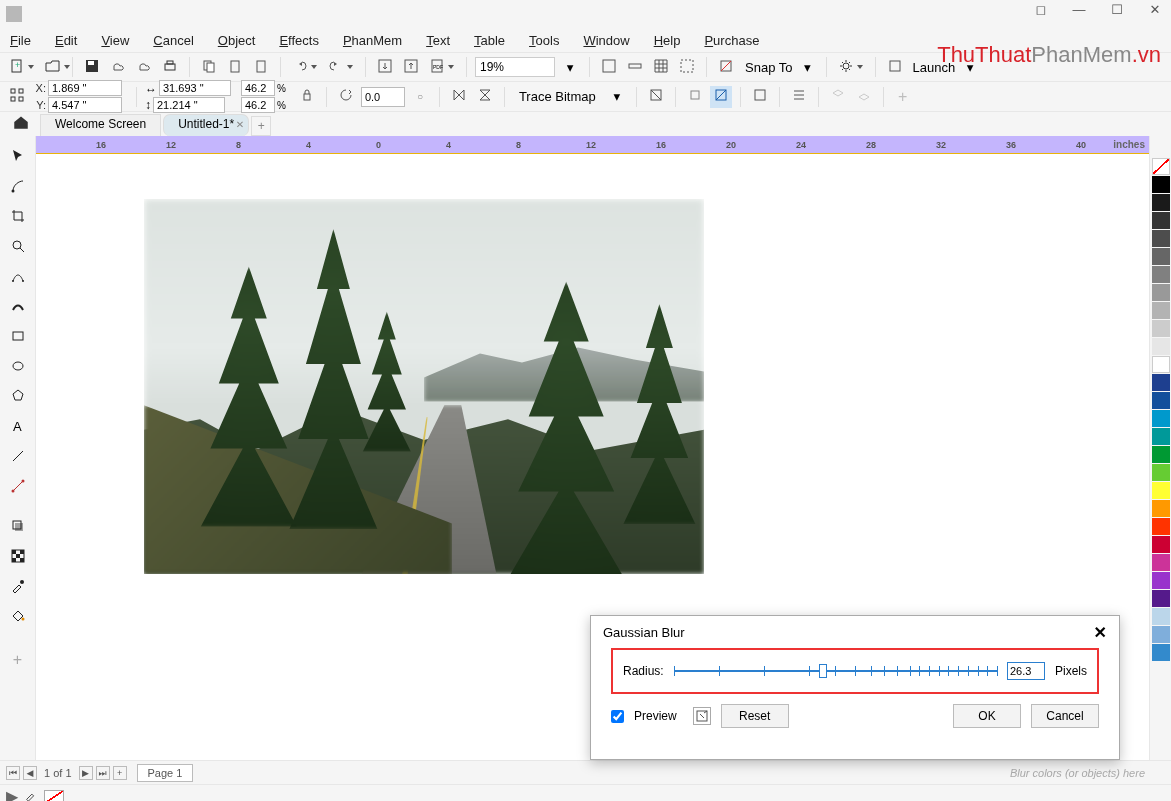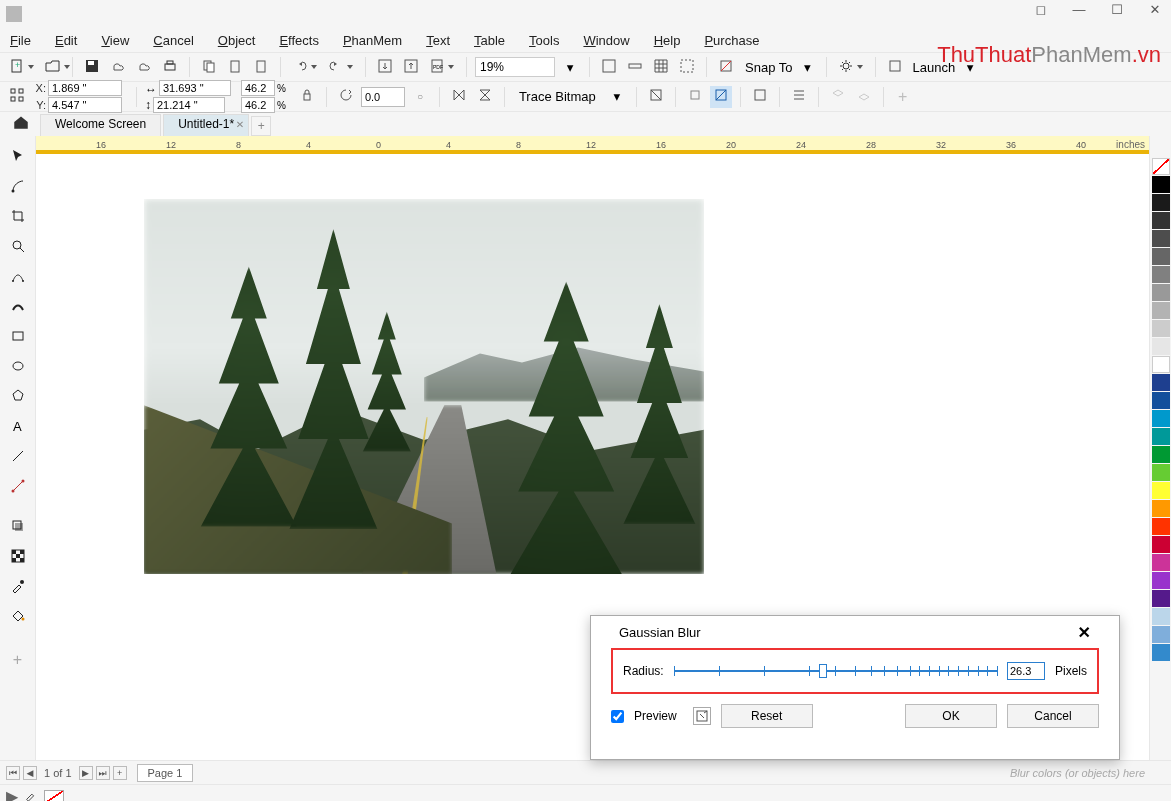--- a/index.html
+++ b/index.html
@@ -24,28 +24,28 @@
 .coord-input { width: 74px; height: 16px; border: 1px solid #bbb; font-size: 11px; padding: 0 3px; }
 .xy-block { display: flex; flex-direction: column; gap: 1px; margin-right: 6px; }
 .xy-row { display: flex; align-items: center; gap: 2px; }
 .dim-input { width: 72px; height: 16px; border: 1px solid #bbb; font-size: 11px; padding: 0 3px; }
 .pct-input { width: 34px; height: 16px; border: 1px solid #bbb; font-size: 11px; padding: 0 3px; }
 .rot-input { width: 44px; height: 20px; border: 1px solid #bbb; font-size: 11px; padding: 0 3px; }
 .trace-btn { font-size: 13px; padding: 0 6px; height: 22px; border: none; background: transparent; }
 .tabbar { height: 24px; background: #f5f5f5; display: flex; align-items: flex-end; padding-left: 40px; font-size: 12px; }
 .doctab { height: 22px; padding: 2px 14px 0; border: 1px solid #ddd; border-bottom: none; margin-right: 2px; position: relative; }
 .doctab.welcome { background: #f0f0f0; }
-.doctab.active { background: #dde9ef; }
+.doctab.active { background: #dde9ef; border-radius: 7px; }
 .doctab .close-x { font-size: 10px; color: #888; margin-left: 8px; position: absolute; right: 4px; top: 4px; }
 .plus-tab { width: 20px; height: 20px; border: 1px solid #ddd; text-align: center; line-height: 18px; color: #888; }
 .workarea { display: flex; height: 624px; }
 .tool-strip { width: 36px; background: #f5f5f5; border-right: 1px solid #e7e7e7; padding-top: 4px; }
 .tool-strip .ti { width: 28px; height: 28px; margin: 2px auto; display: flex; align-items: center; justify-content: center; }
 .canvas-region { flex: 1; position: relative; background: #fff; overflow: hidden; }
-.hruler { height: 18px; background: #fef9c3; border-bottom: 4px solid #eab308; position: relative; font-size: 9px; color: #555; }
+.hruler { height: 18px; background: #c4b5fd; border-bottom: 1px solid #eab308; position: relative; font-size: 9px; color: #555; font-weight: bold; }
 .hruler .tick { position: absolute; top: 4px; }
 .units { position: absolute; right: 4px; top: 3px; font-size: 10px; color: #666; }
 .canvas-inner { position: absolute; left: 18px; top: 18px; right: 0; bottom: 0; background: #fff; }
 .photo { position: absolute; left: 90px; top: 45px; width: 560px; height: 375px; overflow: hidden; }
 .sky { position: absolute; inset: 0; background: linear-gradient(#dde3e0, #e6ebe9 40%, #d9dfdc 55%); filter: blur(3px); }
 .mtn-far { position: absolute; left: 50%; right: 0; top: 38%; height: 60px; background: linear-gradient(#9aa1a0, #5e6a5e); clip-path: polygon(0 60%, 20% 20%, 35% 35%, 55% 10%, 75% 30%, 100% 50%, 100% 100%, 0 100%); filter: blur(2px); opacity: 0.8; }
 .mtn-mid { position: absolute; left: 0; right: 0; top: 45%; height: 55%; background: linear-gradient(#4a5a42, #2e3b28); clip-path: polygon(0 30%, 10% 25%, 20% 40%, 35% 20%, 50% 35%, 65% 25%, 80% 40%, 100% 30%, 100% 100%, 0 100%); filter: blur(2px); }
 .hill-left { position: absolute; left: 0; bottom: 0; width: 55%; height: 45%; background: linear-gradient(135deg, #5a5e3a, #3a4228); clip-path: polygon(0 0, 100% 70%, 100% 100%, 0 100%); filter: blur(2px); }
 .road { position: absolute; left: 38%; bottom: 0; width: 30%; height: 45%; background: linear-gradient(#8a8a86, #6a6a66); clip-path: polygon(45% 0, 55% 0, 90% 100%, 10% 100%); filter: blur(2px); transform: skewX(-8deg); }
 .road-line { position: absolute; left: 48%; bottom: 0; width: 6px; height: 42%; background: #d6b83a; clip-path: polygon(40% 0, 60% 0, 100% 100%, 0 100%); filter: blur(2px); transform: skewX(-8deg); }
@@ -60,34 +60,34 @@
 .page-tab { border: 1px solid #bbb; padding: 2px 10px; margin-left: 10px; background: #fff; }
 .hint { margin-left: auto; margin-right: 20px; font-style: italic; color: #aaa; }
 .colorbar { height: 24px; background: #f5f5f5; display: flex; align-items: center; padding: 0 6px; gap: 6px; border-top: 1px solid #e7e7e7; }
 .cb-sw { width: 20px; height: 14px; border: 1px solid #aaa; background: #fff; position: relative; }
 .cb-sw.diag::after { content: ""; position: absolute; inset: 0; background: linear-gradient(to top left, transparent 46%, red 46%, red 54%, transparent 54%); }
 .watermark { position: absolute; right: 10px; top: 42px; font-weight: 400; font-size: 22px; }
 .watermark .red { color: #d8232a; }
 .watermark .gray { color: #888; }
 
 .dialog { position: absolute; left: 590px; top: 615px; width: 530px; height: 145px; background: #fff; border: 1px solid #aaa; box-shadow: 0 3px 12px rgba(0,0,0,0.25); font-size: 12px; }
-.dlg-title { height: 32px; display: flex; align-items: center; padding: 0 28px; font-size: 13px; }
+.dlg-title { height: 32px; display: flex; align-items: center; padding: 0 12px; font-size: 13px; }
 .dlg-title .x { margin-left: auto; font-size: 16px; font-weight: 700; cursor: pointer; }
 .dlg-body { padding: 0 20px; }
 .red-box { border: 2px solid #e33; padding: 12px 10px; display: flex; align-items: center; gap: 10px; }
 .radius-label { font-size: 12px; }
 .slider { flex: 1; height: 18px; position: relative; }
 .slider-track { position: absolute; top: 8px; left: 0; right: 0; height: 2px; background: #2a7fcf; }
 .slider-tick { position: absolute; top: 4px; width: 1px; height: 10px; background: #2a7fcf; }
 .slider-thumb { position: absolute; top: 2px; width: 8px; height: 14px; background: #fff; border: 1px solid #2a7fcf; }
 .radius-input { width: 38px; height: 18px; border: 1px solid #2a7fcf; font-size: 11px; text-align: left; padding: 0 2px; }
 .pixels-label { font-size: 12px; }
 .dlg-footer { display: flex; align-items: center; padding: 10px 20px; gap: 10px; }
 .chk { width: 13px; height: 13px; }
-.dlg-btn { width: 92px; height: 24px; border: 1px solid #bbb; background: #f3f3f3; font-size: 12px; }
+.dlg-btn { width: 68px; height: 24px; border: 1px solid #bbb; background: #f3f3f3; font-size: 12px; }
 .preview-ic { width: 18px; height: 18px; border: 1px solid #aaa; margin-left: 6px; }
 .spacer { flex: 1; }
 </style>
 </head>
 <body>
 
 <div class="titlebar">
   <div class="app-icon"></div>
   <div class="controls">
     <span>◻</span>

